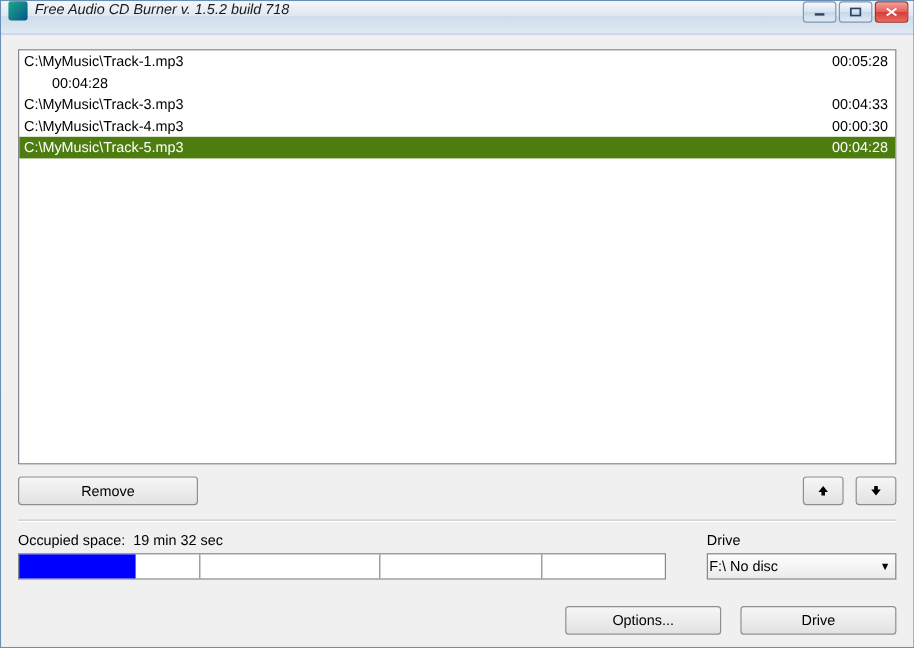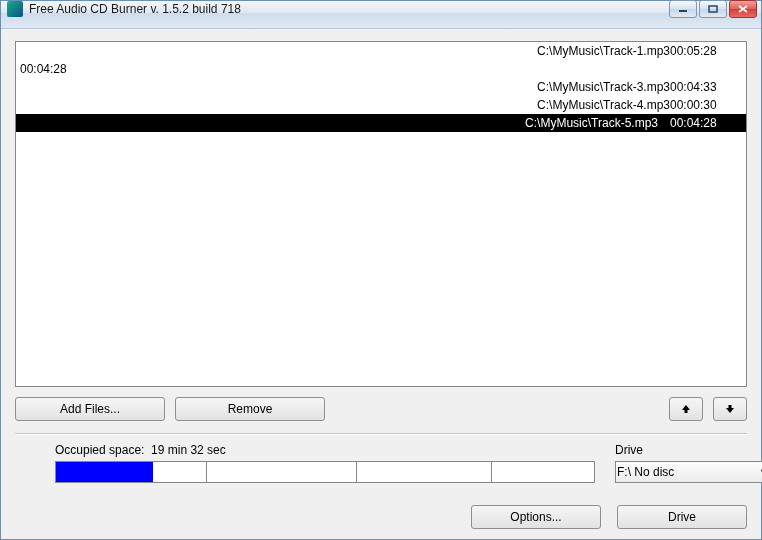--- a/index.html
+++ b/index.html
@@ -19,22 +19,22 @@
     border: 1px solid #6a8fb5;
     background: linear-gradient(to bottom, #e8eef7 0%, #dde5ef 100%);
     display: flex;
     flex-direction: column;
   }
   .titlebar {
     height: 28px;
     background: linear-gradient(to bottom, #f4f7fb 0%, #dfe7f1 45%, #d0dceb 46%, #e0e9f3 100%);
     border-bottom: 1px solid #b5c8de;
     display: flex;
-    align-items: center;
     padding: 0 4px 12px 6px;
+    font-style: italic;
   }
   .app-icon {
     width: 16px; height: 16px;
     background: linear-gradient(135deg,#2a8,#058);
     border-radius: 2px;
     margin-right: 6px;
     flex-shrink: 0;
   }
   .title-text { color: #1a1a1a; flex: 1; }
   .win-controls { display: flex; gap: 2px; }
@@ -65,23 +65,23 @@
     border: 1px solid #828790;
     overflow-y: auto;
     font-size: 12px;
   }
   .track-row {
     display: flex;
     padding: 1px 6px 1px 4px;
     line-height: 16px;
     cursor: default;
   }
-  .track-row.selected { background: #000000; color: #fff; gap: 12px; }
-  .track-path { flex: 1; text-align: right; }
-  .track-dur { width: 70px; }
+  .track-row.selected { background: #4d7c0f; color: #fff; gap: 12px; }
+  .track-path { flex: 1; }
+  .track-dur { width: 70px; text-align: right; }
 
   .row-btns {
     display: flex;
     margin-top: 10px;
     gap: 10px;
     align-items: center;
   }
   .btn {
     height: 24px;
     border: 1px solid #8e8f8f;
@@ -104,21 +104,20 @@
   .hr {
     height: 0;
     border-top: 1px solid #c3c3c3;
     border-bottom: 1px solid #ffffff;
     margin: 12px 0 8px 0;
   }
   .status-row {
     display: flex;
     gap: 20px;
     align-items: center;
-    margin-left: 40px;
   }
   .status-left { flex: 1; }
   .status-right { width: 158px; }
   .label-line { margin-bottom: 4px; color: #000; }
   .progress {
     width: 540px;
     max-width: 100%;
     height: 22px;
     border: 1px solid #828790;
     background: #fff;
@@ -200,21 +199,20 @@
           <span class="track-path">C:\MyMusic\Track-4.mp3</span>
           <span class="track-dur">00:00:30</span>
         </div>
         <div class="track-row selected">
           <span class="track-path">C:\MyMusic\Track-5.mp3</span>
           <span class="track-dur">00:04:28</span>
         </div>
       </div>
 
     <div class="row-btns">
-      <button class="btn btn-wide">Add Files...</button>
       <button class="btn btn-wide">Remove</button>
       <div class="spacer"></div>
       <button class="btn btn-sq">
         <svg viewBox="0 0 10 10">
             <path d="M5 1 L9 6 L6.5 6 L6.5 9 L3.5 9 L3.5 6 L1 6 Z" fill="#000"></path>
           </svg>
       </button>
       <button class="btn btn-sq">
         <svg viewBox="0 0 10 10">
             <path d="M5 9 L1 4 L3.5 4 L3.5 1 L6.5 1 L6.5 4 L9 4 Z" fill="#000"></path>

